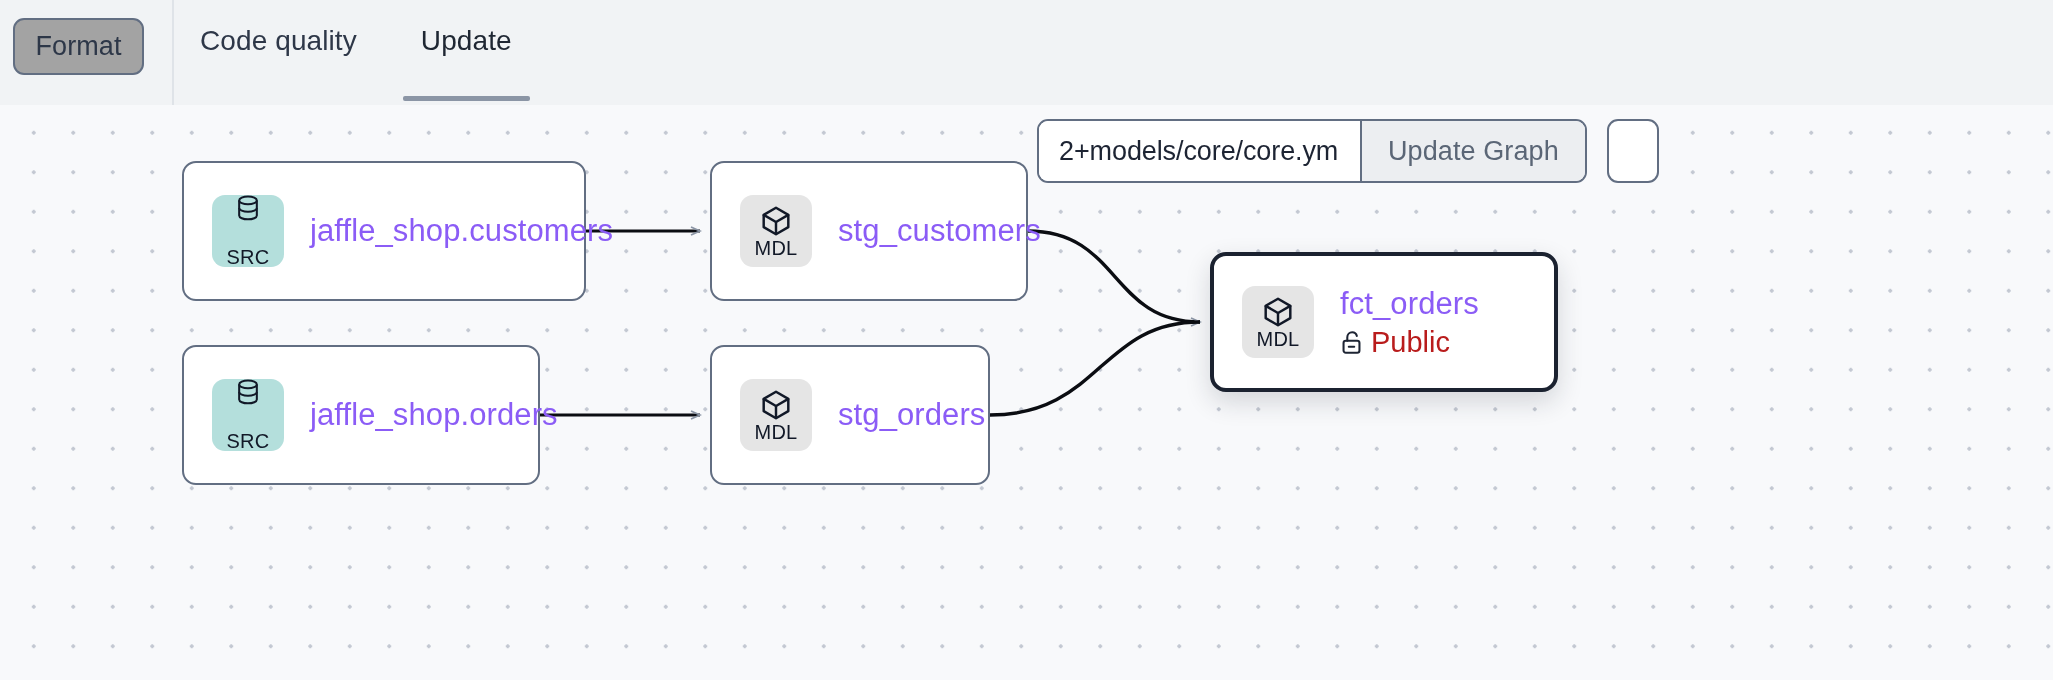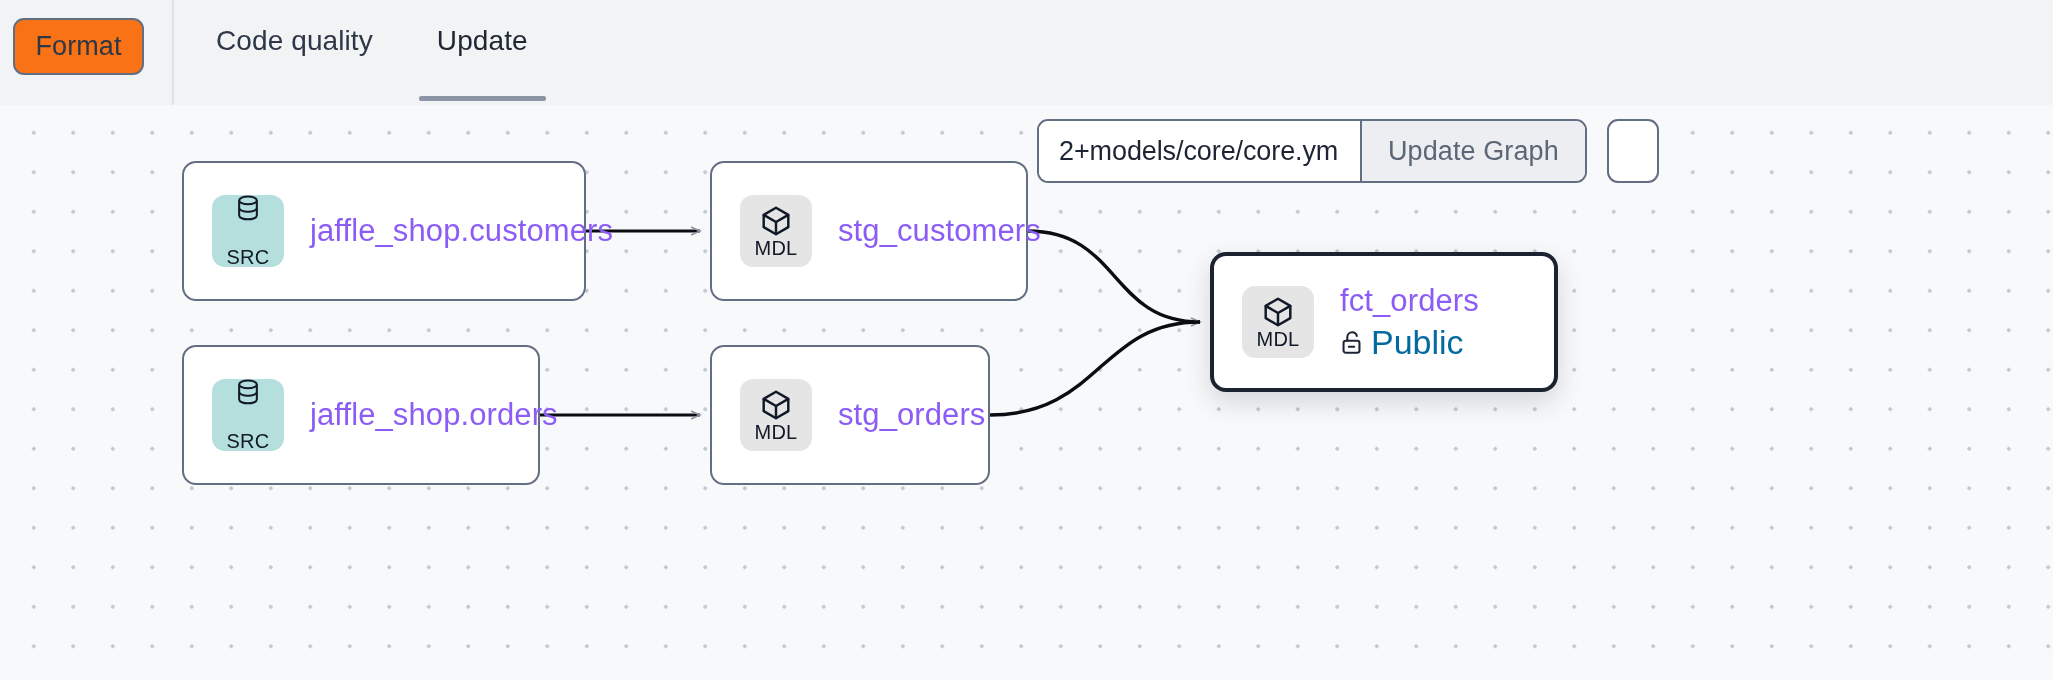--- a/index.html
+++ b/index.html
@@ -29,21 +29,21 @@
     position: relative;
     flex: 0 0 172px;
   }
 
   .format-button {
     position: absolute;
     left: 13px;
     top: 18px;
     width: 131px;
     height: 57px;
-    background: #f97316;
+    background: #a3a3a3;
     border: 2px solid #626e82;
     border-radius: 11px;
     color: #2d3748;
     font-size: 27px;
     line-height: 53px;
     text-align: center;
     cursor: pointer;
     letter-spacing: 0.1px;
   }
 
@@ -51,21 +51,21 @@
     position: absolute;
     left: 172px;
     top: 0;
     width: 2px;
     height: 105px;
     background: #dfe3e8;
   }
 
   .tabs {
     position: absolute;
-    left: 184px;
+    left: 168px;
     top: 0;
     height: 105px;
     display: flex;
     align-items: flex-start;
     text-align: right;
   }
 
   .tab {
     position: relative;
     height: 105px;
@@ -169,22 +169,22 @@
     color: #8b5cf6;
     letter-spacing: 0.1px;
     white-space: nowrap;
   }
 
   .node-sub {
     display: flex;
     align-items: center;
     gap: 8px;
     margin-top: 4px;
-    font-size: 34px;
-    color: #0369a1;
+    font-size: 29px;
+    color: #b91c1c;
   }
 
   
   #node-src-customers { left: 182px;  top:  56px; width: 404px; height: 140px; padding-left: 28px; }
   #node-src-orders    { left: 182px;  top: 240px; width: 358px; height: 140px; padding-left: 28px; }
   #node-mdl-stgcust   { left: 710px;  top:  56px; width: 318px; height: 140px; padding-left: 28px; }
   #node-mdl-stgord    { left: 710px;  top: 240px; width: 280px; height: 140px; padding-left: 28px; }
   #node-mdl-fctord    { left: 1210px; top: 147px; width: 348px; height: 140px; padding-left: 28px; }
 
   #node-src-customers .node-body,

